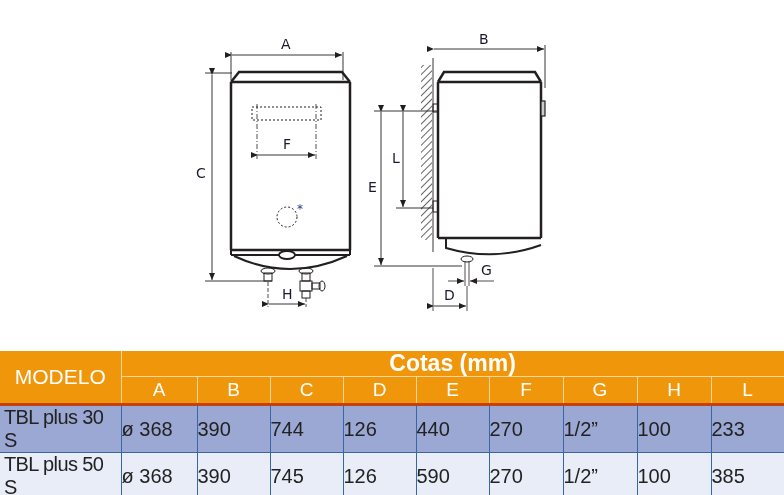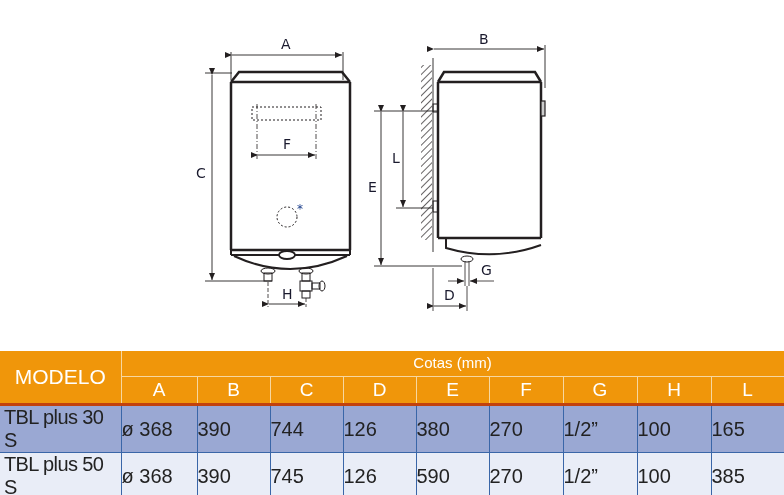--- a/index.html
+++ b/index.html
@@ -11,21 +11,21 @@
     position: absolute; left: 0; top: 351px; width: 784px;
     border-collapse: collapse; table-layout: fixed;
   }
   table.spec th {
     background: #f0960a; color: #ffffff; font-weight: normal;
     font-family: "Liberation Sans", sans-serif;
     border-right: 1px solid #f7d7a0; border-bottom: 1px solid #f7d7a0;
     padding: 0; text-align: center;
   }
   table.spec th.modelo { font-size: 21px; height: 52px; text-align: center; border-bottom: none; }
-  table.spec th.cotas { font-size: 15px; height: 24px; line-height: 24px; }
+  table.spec th.cotas { font-size: 23px; height: 24px; line-height: 24px; font-weight: bold; }
   table.spec th.col { font-size: 19px; height: 25px; line-height: 25px; border-bottom: none; }
   table.spec td {
     font-size: 20px; color: #222; text-align: left; height: 44px;
     border-right: 1px solid #3a66a8; border-bottom: 1px solid #3a66a8;
     padding: 0;
   }
   table.spec td.model { text-align: left; padding-left: 4px; letter-spacing: -0.6px; font-size: 20px; }
   table.spec tr.row-a td { background: #9aa8d3; }
   table.spec tr.row-b td { background: #e9edf7; }
   table.spec tr.row-a { border-top: 3px solid #c2410c; padding-left: 12px; }
@@ -173,25 +173,25 @@
       <th class="col">L</th>
     </tr>
   </thead>
   <tbody>
     <tr class="row-a">
       <td class="model">TBL plus 30 S</td>
       <td>ø 368</td>
       <td>390</td>
       <td>744</td>
       <td>126</td>
-      <td>380</td>
+      <td>440</td>
       <td>270</td>
       <td>1/2”</td>
       <td>100</td>
-      <td>165</td>
+      <td>233</td>
     </tr>
     <tr class="row-b">
       <td class="model">TBL plus 50 S</td>
       <td>ø 368</td>
       <td>390</td>
       <td>745</td>
       <td>126</td>
       <td>590</td>
       <td>270</td>
       <td>1/2”</td>

